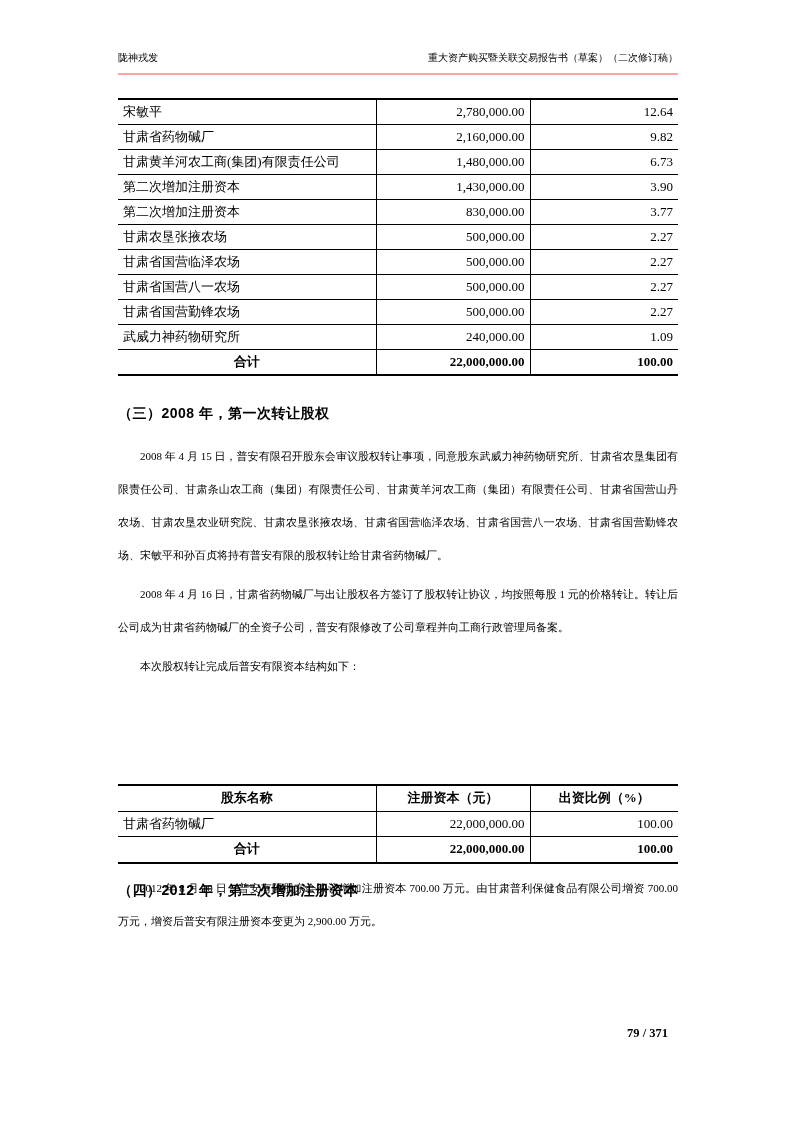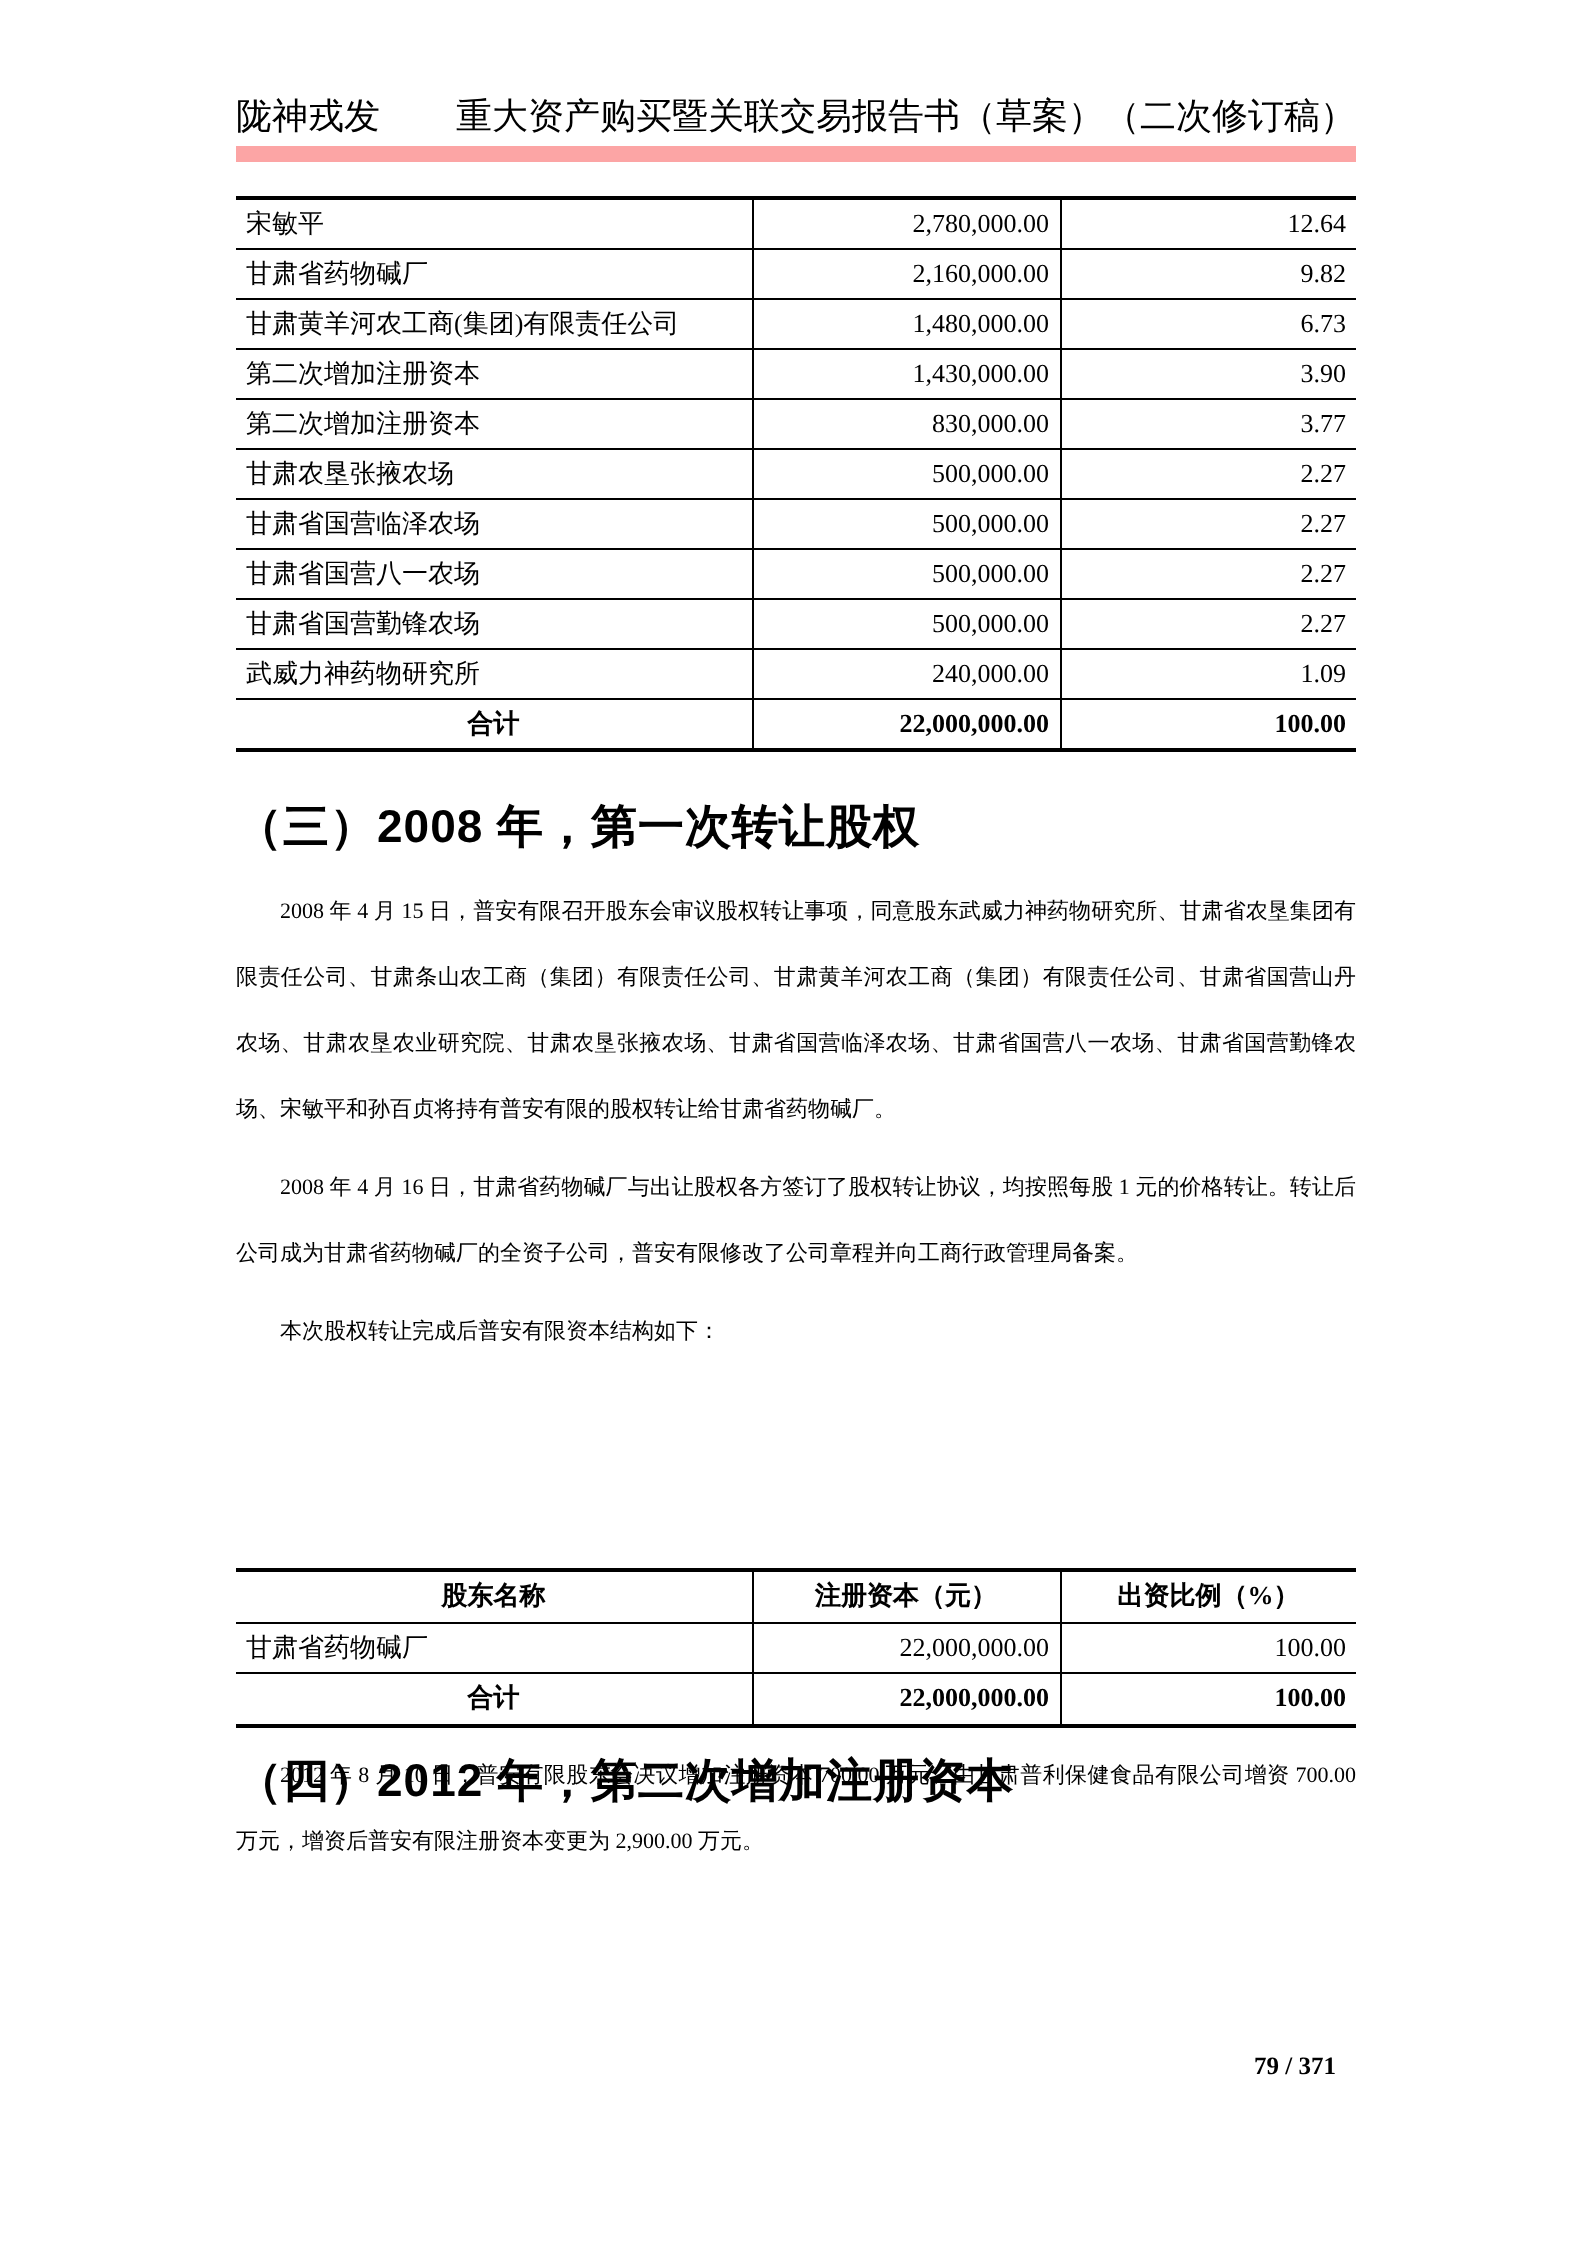--- a/index.html
+++ b/index.html
@@ -7,22 +7,22 @@
     position:relative;
     width:793px;height:1122px;
     background:#ffffff;color:#000;
     font-family:"Liberation Serif","DejaVu Serif",serif;
     overflow:hidden;
   }
   
   .running-header{
     position:absolute;top:50px;left:118px;width:560px;
     display:flex;justify-content:space-between;align-items:flex-end;
-    font-size:18px;line-height:16px;
-    padding-bottom:7px;border-bottom:8px solid #fca5a5;
+    font-size:10px;line-height:16px;
+    padding-bottom:7px;border-bottom:2px solid #fca5a5;
   }
   
   table.doc{border-collapse:collapse;table-layout:fixed;width:560px;
     border-top:2.5px solid #000;border-bottom:2.5px solid #000;
     font-size:13px;}
   table.doc col.c1{width:258px;}
   table.doc col.c2{width:154px;}
   table.doc col.c3{width:148px;}
   table.doc td,table.doc th{
     height:24px;padding:0 5px;border-bottom:1px solid #000;
@@ -35,21 +35,21 @@
   table.doc .ctr{text-align:center;}
   table.doc tr.total td{font-weight:bold;}
   table.doc th{font-weight:bold;text-align:center;}
   #table1{position:absolute;top:98px;left:118px;}
   #table2{position:absolute;top:784px;left:118px;}
   #table2 td,#table2 th{height:24.5px;}
   
   .sec-heading{
     position:absolute;left:118px;width:560px;
     font-family:"Liberation Sans","DejaVu Sans",sans-serif;
-    font-weight:bold;font-size:23px;line-height:24px;
+    font-weight:bold;font-size:14px;line-height:24px;
     letter-spacing:0.5px;
   }
   #heading3{top:401px;}
   #heading4{top:878px;}
   
   .textblock{
     position:absolute;left:118px;width:560px;
     font-size:11px;line-height:33px;
     text-align:justify;
   }

